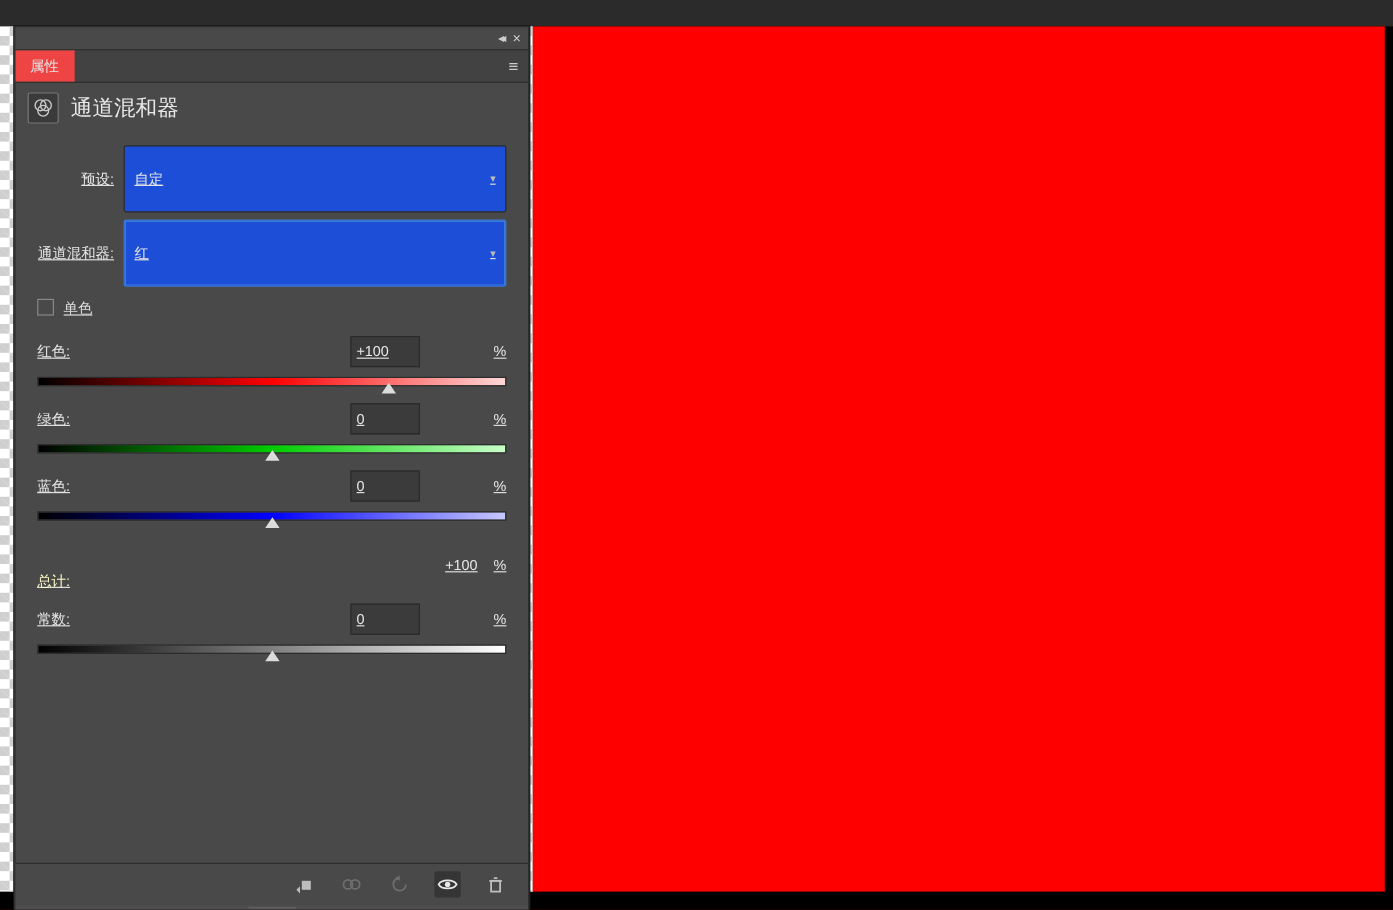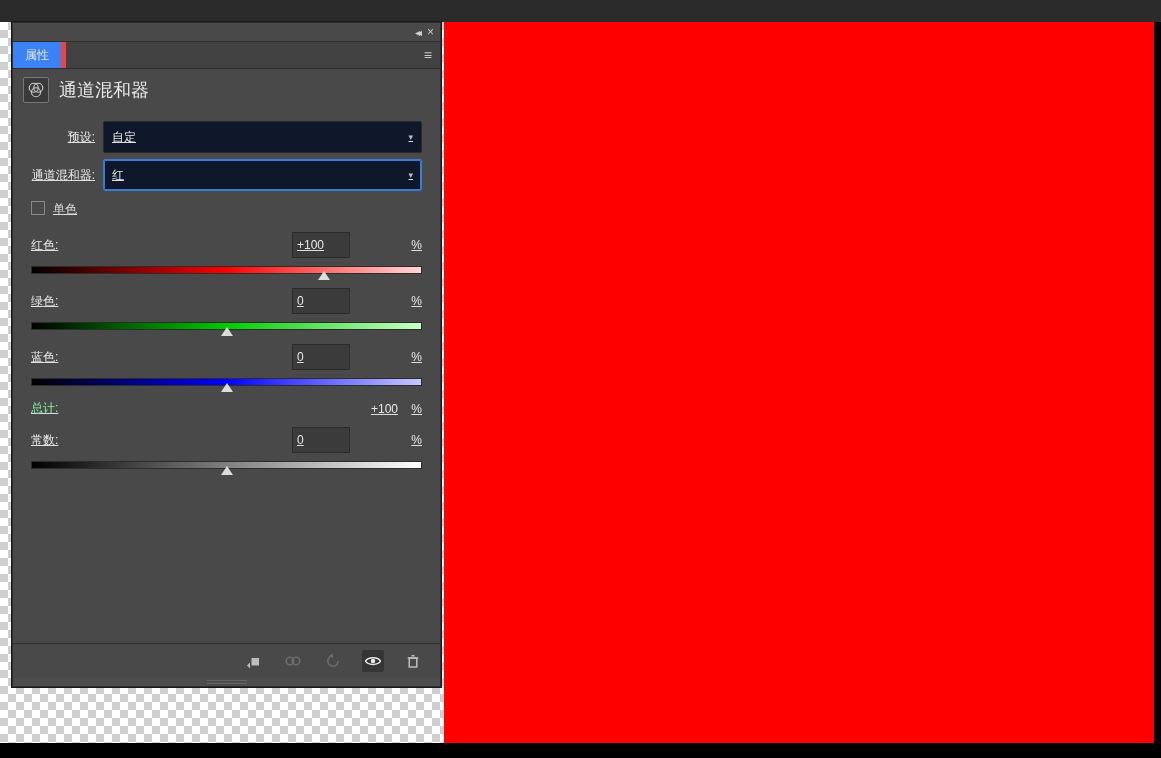--- a/index.html
+++ b/index.html
@@ -9,47 +9,47 @@
   .canvas-trans{position:absolute;left:0;top:0;width:444px;height:721px;
     background-image:
       linear-gradient(45deg,#cfcfcf 25%,transparent 25%,transparent 75%,#cfcfcf 75%),
       linear-gradient(45deg,#cfcfcf 25%,transparent 25%,transparent 75%,#cfcfcf 75%);
     background-size:16px 16px;background-position:0 0,8px 8px;background-color:#fff;}
   .panel{position:absolute;left:12px;top:0;width:427px;background:#494949;border:1px solid #2e2e2e;box-shadow:0 0 0 1px #1a1a1a;}
   .panel-top{height:18px;background:#494949;display:flex;justify-content:flex-end;align-items:center;padding-right:6px;gap:8px;}
   .collapse-icon{font-size:10px;color:#ccc;letter-spacing:-3px;cursor:pointer;}
   .close-icon{font-size:12px;color:#ccc;cursor:pointer;}
   .tab-row{height:26px;background:#424242;display:flex;align-items:stretch;border-top:1px solid #2d2d2d;border-bottom:1px solid #2d2d2d;}
-  .tab{padding:0 12px;display:flex;align-items:center;background:#3b82f6;border-right:5px solid #ef4444;font-size:12px;color:#e8e8e8;cursor:pointer;}
+  .tab{padding:0 12px;display:flex;align-items:center;background:#ef4444;border-right:1px solid #ef4444;font-size:12px;color:#e8e8e8;cursor:pointer;}
   .tab-menu{margin-left:auto;padding:0 8px;display:flex;align-items:center;color:#ccc;font-size:14px;cursor:pointer;}
   .adj-header{display:flex;align-items:center;gap:10px;padding:8px 10px;}
   .adj-icon{width:24px;height:24px;border:1px solid #777;border-radius:2px;display:flex;align-items:center;justify-content:center;background:#3a3a3a;}
   .adj-icon svg{width:18px;height:18px;}
   .adj-title{font-size:18px;color:#e8e8e8;}
   .body{padding:4px 18px 10px 18px;text-decoration:underline;}
   .row{display:flex;align-items:center;margin:6px 0;}
   .row-lbl{width:64px;text-align:right;padding-right:8px;color:#e8e8e8;}
-  .select{flex:1;height:22px;background:#0f172a;border:1px solid #2a2a2a;border-radius:2px;color:#e8e8e8;padding:4px 8px;display:flex;align-items:center;justify-content:space-between;cursor:pointer;}
+  .select{flex:1;height:22px;background:#1d4ed8;border:1px solid #2a2a2a;border-radius:2px;color:#e8e8e8;padding:16px 8px;display:flex;align-items:center;justify-content:space-between;cursor:pointer;}
   .select.hl{border:1px solid #3b7bd6;box-shadow:0 0 0 1px #3b7bd6 inset;}
   .chev{font-size:9px;color:#bbb;}
   .chk-row{display:flex;align-items:flex-start;gap:8px;margin:10px 0 14px 0;}
   .chk{width:12px;height:12px;border:1px solid #888;background:#494949;cursor:pointer;}
   .slider-block{margin:8px 0 14px 0;}
   .slider-head{display:flex;align-items:center;gap:48px;}
   .slider-lbl{flex:1;color:#e8e8e8;}
   .num-in{width:48px;height:20px;background:#3b3b3b;border:1px solid #2a2a2a;color:#e8e8e8;padding:2px 4px;font-size:12px;text-align:left;}
   .pct{width:24px;text-align:right;color:#e8e8e8;}
   .track{margin-top:8px;height:6px;position:relative;border:1px solid #2c2c2c;}
   .track.red{background:linear-gradient(to right,#000,#ff0000 50%,#ffd7d7);}
   .track.green{background:linear-gradient(to right,#000,#00cc00 50%,#c8ffc8);}
   .track.blue{background:linear-gradient(to right,#000,#0000ff 50%,#c8c8ff);}
   .track.gray{background:linear-gradient(to right,#000,#fff);}
   .thumb{position:absolute;top:4px;width:0;height:0;border-left:6px solid transparent;border-right:6px solid transparent;border-bottom:9px solid #dcdcdc;transform:translateX(-6px);cursor:pointer;}
   .total-row{display:flex;align-items:center;margin:12px 0 10px 0;}
-  .total-lbl{flex:1;color:#86efac;}
+  .total-lbl{flex:1;color:#fef9c3;margin-top:28px;}
   .total-val{color:#e8e8e8;}
   .footer{height:34px;border-top:1px solid #2d2d2d;display:flex;align-items:center;justify-content:flex-end;gap:18px;padding:0 16px;background:#494949;}
   .ftr-btn{width:22px;height:22px;display:flex;align-items:center;justify-content:center;color:#bdbdbd;cursor:pointer;}
   .ftr-btn.dim{color:#6e6e6e;}
   .ftr-btn.active{background:#353535;border-radius:2px;color:#e8e8e8;}
   .ftr-btn svg{width:18px;height:18px;}
   .grip{height:8px;background:#4d4d4d;display:flex;justify-content:center;align-items:center;}
   .grip span{width:40px;height:2px;border-top:1px solid #666;border-bottom:1px solid #666;}
   .bottombar{height:15px;background:#000;}
 </style>

